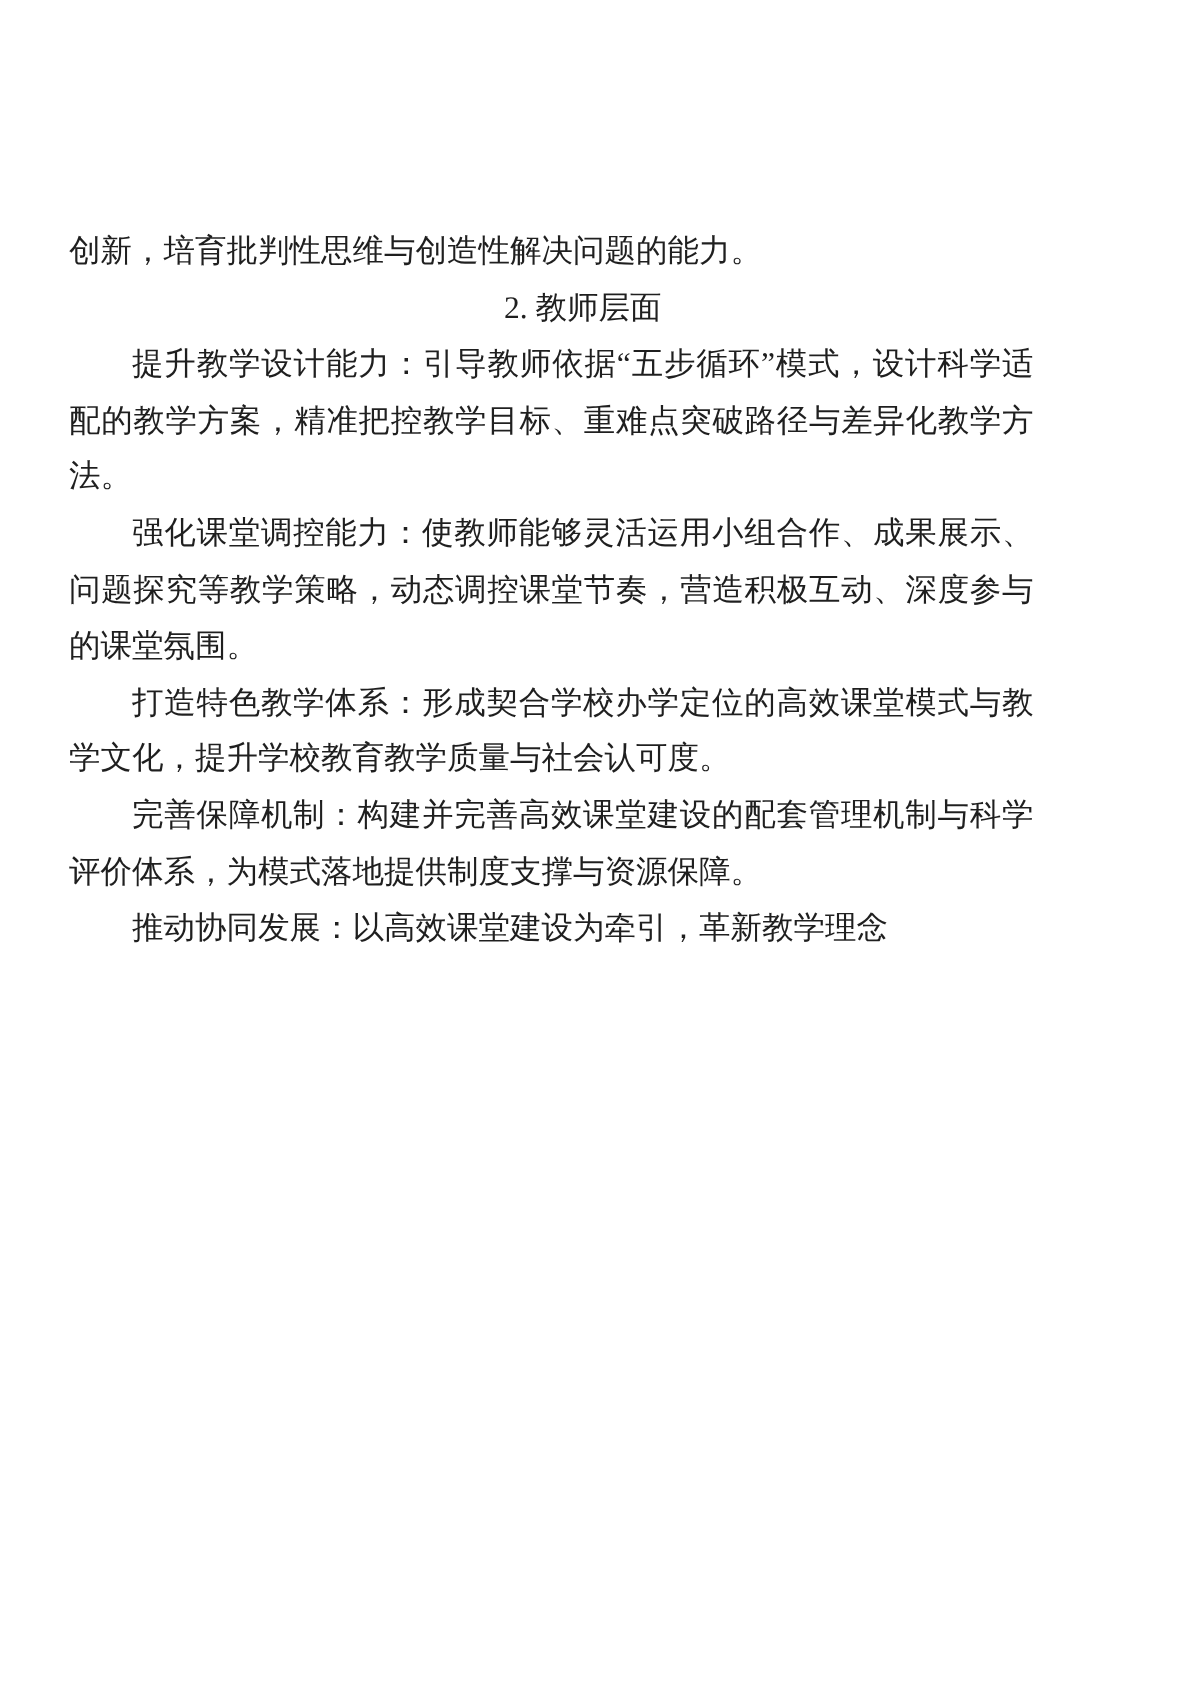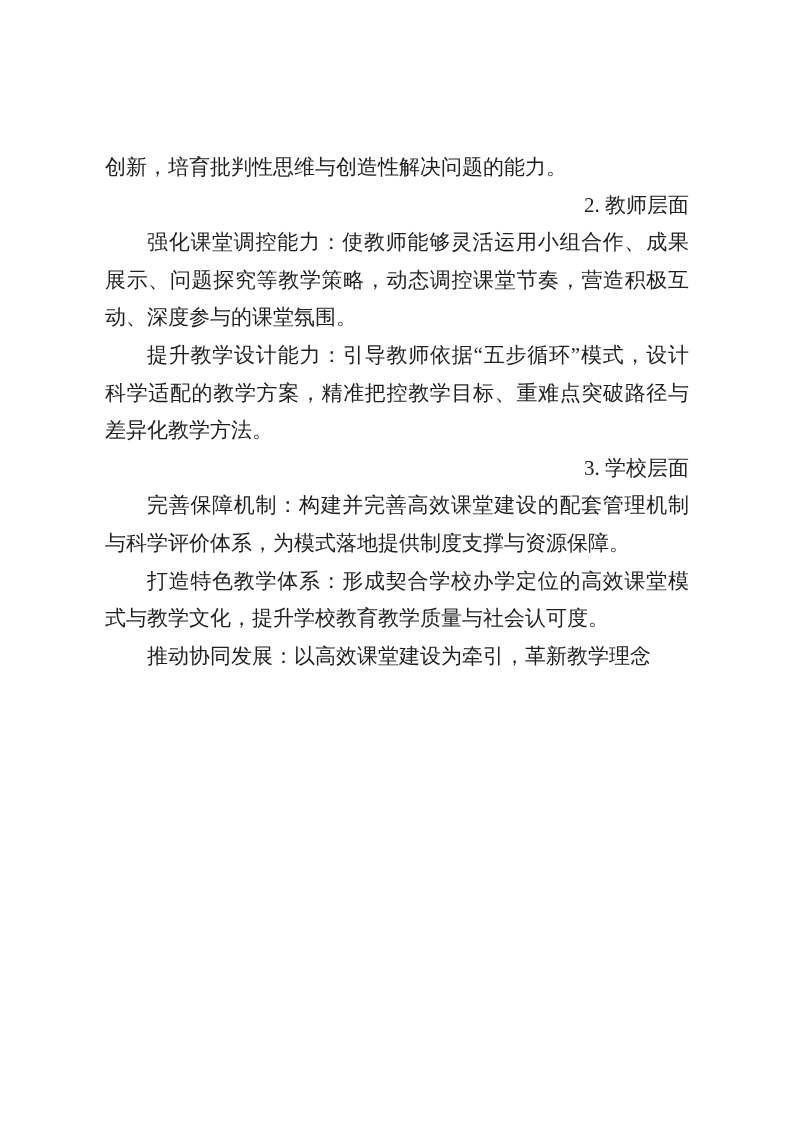--- a/index.html
+++ b/index.html
@@ -7,40 +7,39 @@
   body {
     width: 793px;
     height: 1122px;
     overflow: hidden;
     font-family: "Liberation Serif", "DejaVu Serif", serif;
   }
   .page {
     width: 793px;
     height: 814px;
     background: #ffffff;
-    padding: 149px 104px 0 105px;
+    padding: 149px 104px 0 46px;
     overflow: hidden;
   }
   .para {
     font-size: 21px;
     line-height: 37.6px;
     color: #1f1f1f;
     text-align: justify;
     text-justify: inter-ideograph;
     text-indent: 2em;
     word-break: break-all;
   }
   .para.no-indent { text-indent: 0; }
-  .para.heading { text-align: right; }
+  .para.heading { text-align: center; }
 </style>
 </head>
 <body>
 
 <div class="page">
   <p class="para no-indent">创新，培育批判性思维与创造性解决问题的能力。</p>
   <p class="para heading">2. 教师层面</p>
+  <p class="para">提升教学设计能力：引导教师依据“五步循环”模式，设计科学适配的教学方案，精准把控教学目标、重难点突破路径与差异化教学方法。</p>
   <p class="para">强化课堂调控能力：使教师能够灵活运用小组合作、成果展示、问题探究等教学策略，动态调控课堂节奏，营造积极互动、深度参与的课堂氛围。</p>
-  <p class="para">提升教学设计能力：引导教师依据“五步循环”模式，设计科学适配的教学方案，精准把控教学目标、重难点突破路径与差异化教学方法。</p>
-  <p class="para heading">3. 学校层面</p>
+  <p class="para">打造特色教学体系：形成契合学校办学定位的高效课堂模式与教学文化，提升学校教育教学质量与社会认可度。</p>
   <p class="para">完善保障机制：构建并完善高效课堂建设的配套管理机制与科学评价体系，为模式落地提供制度支撑与资源保障。</p>
-  <p class="para">打造特色教学体系：形成契合学校办学定位的高效课堂模式与教学文化，提升学校教育教学质量与社会认可度。</p>
   <p class="para">推动协同发展：以高效课堂建设为牵引，革新教学理念</p>
 </div>
 
 </body></html>

